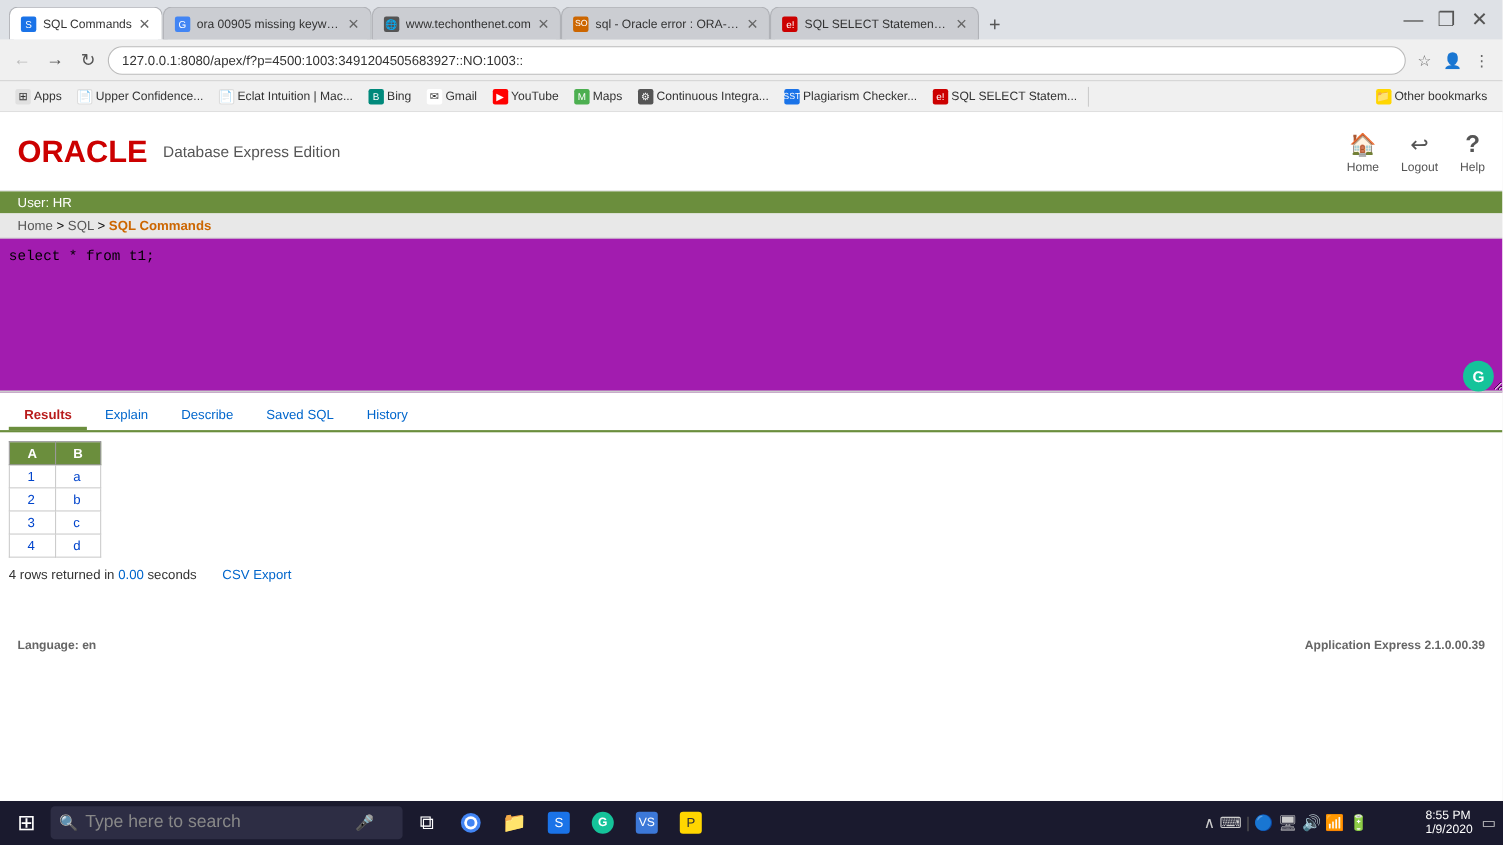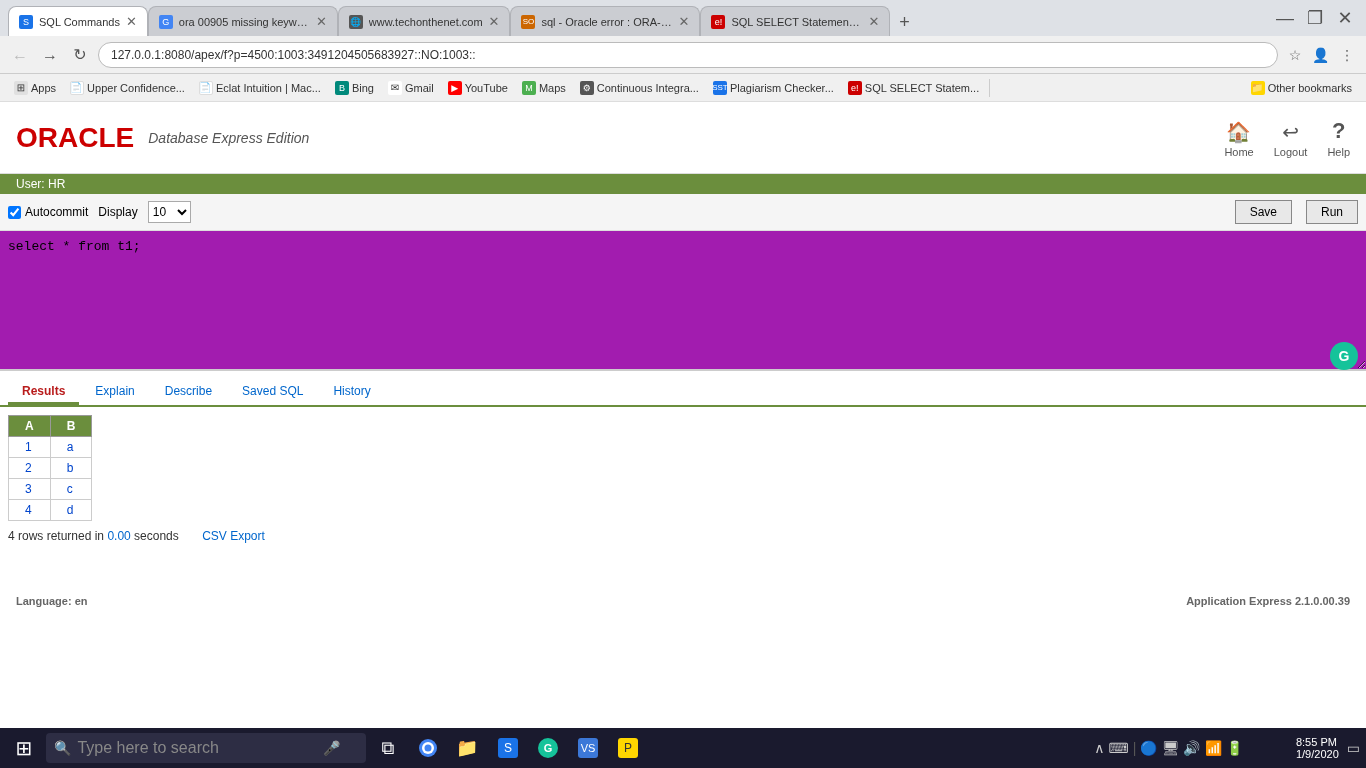--- a/index.html
+++ b/index.html
@@ -202,21 +202,20 @@
     }
     .oracle-text-logo {
       font-size: 28px;
       font-weight: bold;
     }
     .oracle-text-logo .oracle-red { color: #cc0000; }
     .oracle-subtitle {
       font-size: 14px;
       color: #555;
       margin-left: 4px;
-      font-style: italic;
     }
     .header-actions {
       display: flex;
       gap: 20px;
       align-items: flex-end;
     }
     .header-action-item {
       display: flex;
       flex-direction: column;
       align-items: center;
@@ -589,36 +588,28 @@
         <span class="header-action-icon" style="font-size:22px;font-weight:bold;">?</span>
         <span>Help</span>
       </div>
     </div>
   </div>
 
   <div class="user-bar">
     <span>User: HR</span>
   </div>
 
-
-  <div class="sql-toolbar">
-    <label class="autocommit-label">
-      <input type="checkbox" checked="" style="">
-      <span>Autocommit</span>
-    </label>
-    <span class="display-label">Display</span>
-    <select class="display-select">
-      <option>10</option>
-      <option>25</option>
-      <option>50</option>
-      <option>100</option>
-    </select>
-    <button class="sql-btn">Save</button>
-    <button class="sql-btn">Run</button>
-  </div>
+  <div class="breadcrumb-bar">
+    <a href="#">Home</a>
+    <span> &gt; </span>
+    <a href="#">SQL</a>
+    <span> &gt; </span>
+    <span class="active-crumb">SQL Commands</span>
+  </div>
+
 
   <div class="sql-editor-wrapper">
     <textarea class="sql-editor" rows="7" style="">select * from t1;</textarea>
     <div class="grammarly-icon">G</div>
   </div>
 
   <div class="results-tabs">
     <div class="results-tab active">Results</div>
     <div class="results-tab">Explain</div>
     <div class="results-tab">Describe</div>

